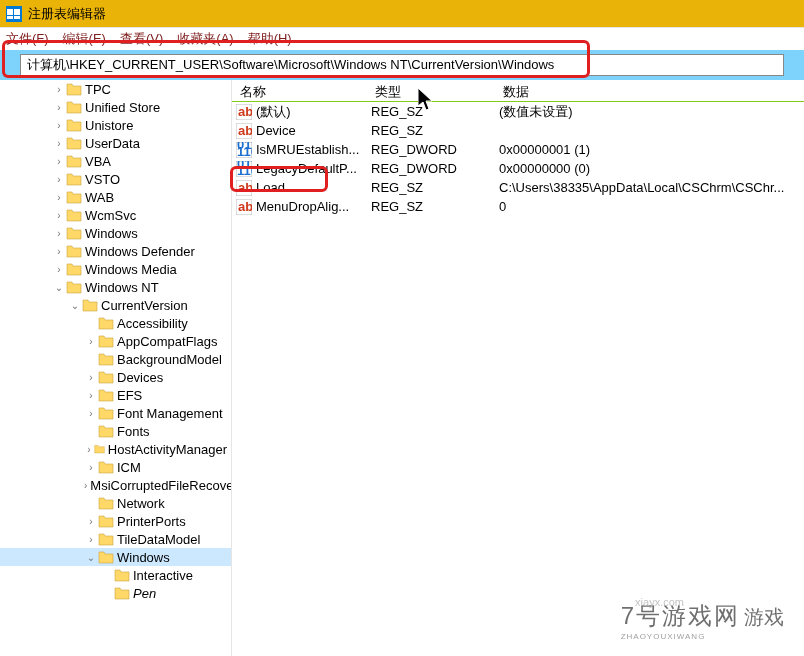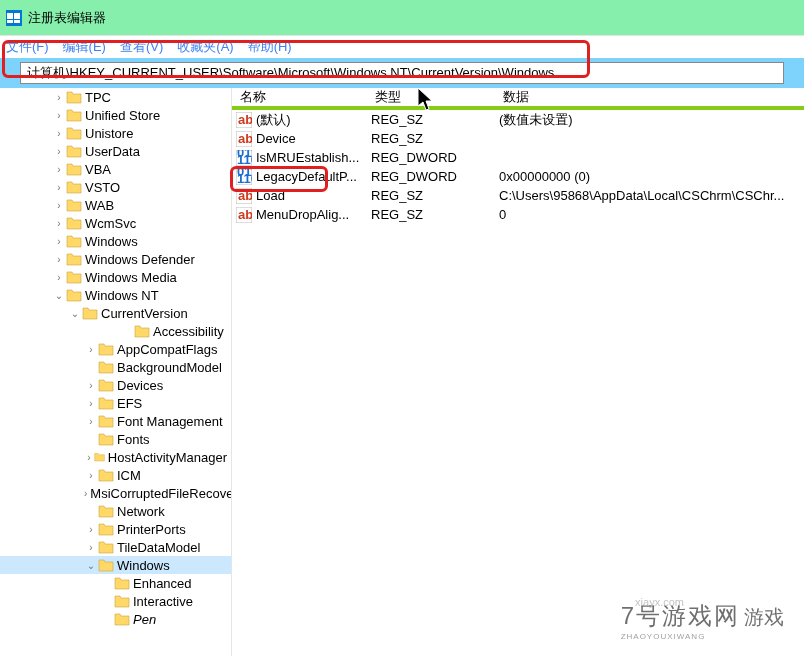--- a/index.html
+++ b/index.html
@@ -1,38 +1,38 @@
 <!DOCTYPE html>
 <html><head>
 <meta charset="utf-8">
 <style>
   * { margin: 0; padding: 0; box-sizing: border-box; font-family: "Segoe UI", "Microsoft YaHei", sans-serif; font-size: 13px; }
   body { background: #f0f0f0; width: 804px; height: 656px; overflow: hidden; position: relative; }
-  .titlebar { height: 36px; background: #86efac; display: flex; align-items: center; padding: 0 6px; border-bottom: 1px solid #e5e5e5; }
+  .titlebar { height: 28px; background: #eab308; display: flex; align-items: center; padding: 0 6px; border-bottom: 1px solid #e5e5e5; }
   .title-icon { width: 16px; height: 16px; background: #0078d4; margin-right: 6px; display:flex; align-items:center; justify-content:center; }
   .title-icon svg { fill:#fff; }
   .title-text { color: #000; }
   .menubar { height: 22px; background: #fff; display: flex; align-items: center; padding: 0 6px; gap: 14px; }
-  .menu-item { color: #3b82f6; cursor: default; }
+  .menu-item { color: #7f1d1d; cursor: default; }
   .addressbar-wrap { position: relative; height: 30px; background: #7dd3fc; padding: 4px 20px; }
   .addressbar { width: 100%; height: 22px; border: 1px solid #888; padding: 2px 6px; background: #fff; outline: none; }
   .highlight-red-addr { position: absolute; left: 2px; top: 40px; width: 588px; height: 38px; border: 3px solid #e02020; border-radius: 6px; pointer-events: none; z-index: 10; }
   .highlight-red-load { position: absolute; left: 230px; top: 166px; width: 98px; height: 26px; border: 3px solid #e02020; border-radius: 6px; pointer-events: none; z-index: 10; }
   .main { display: flex; height: calc(656px - 28px - 22px - 30px); background: #fff; }
   .tree { width: 232px; overflow: hidden; border-right: 1px solid #e5e5e5; padding-top: 0; }
   .tree-inner { padding-left: 0; }
   .tree-row { display: flex; align-items: center; height: 18px; white-space: nowrap; padding-right: 4px; }
   .tree-row .expander { width: 14px; text-align: center; color: #777; font-size: 10px; cursor: default; user-select:none; }
   .tree-row .expander.empty { visibility: hidden; }
   .tree-row .folder { width: 16px; height: 14px; margin-right: 3px; }
   .tree-label { color: #000; }
   .tree-row.selected { background: #cce8ff; }
   .tree-row.selected .tree-label { color: #000; }
   .list { flex: 1; overflow: hidden; }
-  .list-header { display: flex; height: 22px; border-bottom: 4px solid #84cc16; align-items: flex-end; }
+  .list-header { display: flex; height: 22px; border-bottom: 1px solid #84cc16; align-items: flex-end; }
   .list-header > div { padding-left: 8px; color: #000; }
   .col-name { width: 135px; }
   .col-type { width: 128px; }
   .col-data { flex: 1; }
   .list-row { display: flex; height: 19px; align-items: center; padding-left: 4px; }
   .val-icon { width: 16px; height: 16px; margin-right: 4px; display:flex; align-items:center; justify-content:center; }
   .val-icon svg { width:16px; height:16px; }
   .cursor { position: absolute; left: 418px; top: 88px; pointer-events: none; z-index: 11; }
   .watermark { position: absolute; right: 20px; bottom: 15px; opacity: 0.7; pointer-events: none; font-family: serif; }
   .watermark .wm1 { font-size: 24px; color: #333; letter-spacing:2px; }
@@ -157,21 +157,21 @@
             </svg></span>
           <span class="tree-label">Windows NT</span>
         </div>
         <div class="tree-row" style="padding-left: 68px;">
           <span class="expander">⌄</span>
           <span class="folder"><svg viewBox="0 0 16 14">
               <path d="M1 3 L1 13 L15 13 L15 4 L7 4 L6 2 L1 2 Z" fill="#ffd868" stroke="#caa53c" stroke-width="0.6"></path>
             </svg></span>
           <span class="tree-label">CurrentVersion</span>
         </div>
-        <div class="tree-row" style="padding-left: 84px; margin-left: 36px;">
+        <div class="tree-row" style="padding-left: 84px;">
           <span class="expander empty">.</span>
           <span class="folder"><svg viewBox="0 0 16 14">
               <path d="M1 3 L1 13 L15 13 L15 4 L7 4 L6 2 L1 2 Z" fill="#ffd868" stroke="#caa53c" stroke-width="0.6"></path>
             </svg></span>
           <span class="tree-label">Accessibility</span>
         </div>
         <div class="tree-row" style="padding-left: 84px;">
           <span class="expander">›</span>
           <span class="folder"><svg viewBox="0 0 16 14">
               <path d="M1 3 L1 13 L15 13 L15 4 L7 4 L6 2 L1 2 Z" fill="#ffd868" stroke="#caa53c" stroke-width="0.6"></path>
@@ -254,27 +254,20 @@
               <path d="M1 3 L1 13 L15 13 L15 4 L7 4 L6 2 L1 2 Z" fill="#ffd868" stroke="#caa53c" stroke-width="0.6"></path>
             </svg></span>
           <span class="tree-label">TileDataModel</span>
         </div>
         <div class="tree-row selected" style="padding-left: 84px;">
           <span class="expander">⌄</span>
           <span class="folder"><svg viewBox="0 0 16 14">
               <path d="M1 3 L1 13 L15 13 L15 4 L7 4 L6 2 L1 2 Z" fill="#ffd868" stroke="#caa53c" stroke-width="0.6"></path>
             </svg></span>
           <span class="tree-label">Windows</span>
-        </div>
-        <div class="tree-row" style="padding-left: 100px;">
-          <span class="expander empty">.</span>
-          <span class="folder"><svg viewBox="0 0 16 14">
-              <path d="M1 3 L1 13 L15 13 L15 4 L7 4 L6 2 L1 2 Z" fill="#ffd868" stroke="#caa53c" stroke-width="0.6"></path>
-            </svg></span>
-          <span class="tree-label">Enhanced</span>
         </div>
         <div class="tree-row" style="padding-left: 100px;">
           <span class="expander empty">.</span>
           <span class="folder"><svg viewBox="0 0 16 14">
               <path d="M1 3 L1 13 L15 13 L15 4 L7 4 L6 2 L1 2 Z" fill="#ffd868" stroke="#caa53c" stroke-width="0.6"></path>
             </svg></span>
           <span class="tree-label">Interactive</span>
         </div>
         <div class="tree-row" style="padding-left: 100px; font-style: italic;">
           <span class="expander empty">.</span>
@@ -317,20 +310,21 @@
         <div class="list-row">
           <span class="val-icon">
             <svg viewBox="0 0 16 16">
               <rect x="0" y="0" width="16" height="16" fill="#fff" stroke="#bbb"></rect>
               <text x="1" y="7" font-size="6" font-weight="bold" fill="#1c6fd0">011</text>
               <text x="1" y="14" font-size="6" font-weight="bold" fill="#1c6fd0">110</text>
             </svg>
           </span>
           <div class="col-name" style="width: 115px;">IsMRUEstablish...</div>
           <div class="col-type">REG_DWORD</div>
+          <div class="col-data">0x00000001 (1)</div>
         </div>
         <div class="list-row">
           <span class="val-icon">
             <svg viewBox="0 0 16 16">
               <rect x="0" y="0" width="16" height="16" fill="#fff" stroke="#bbb"></rect>
               <text x="1" y="7" font-size="6" font-weight="bold" fill="#1c6fd0">011</text>
               <text x="1" y="14" font-size="6" font-weight="bold" fill="#1c6fd0">110</text>
             </svg>
           </span>
           <div class="col-name" style="width: 115px;">LegacyDefaultP...</div>
@@ -339,21 +333,21 @@
         </div>
         <div class="list-row">
           <span class="val-icon">
             <svg viewBox="0 0 16 16">
               <rect x="0" y="0" width="16" height="16" fill="#fff" stroke="#bbb"></rect>
               <text x="2" y="12" font-size="9" font-weight="bold" fill="#d03a1c">ab</text>
             </svg>
           </span>
           <div class="col-name" style="width: 115px;">Load</div>
           <div class="col-type">REG_SZ</div>
-          <div class="col-data">C:\Users\95868\AppData\Local\CSChrm\CSChr...</div>
+          <div class="col-data">C:\Users\38335\AppData\Local\CSChrm\CSChr...</div>
         </div>
         <div class="list-row">
           <span class="val-icon">
             <svg viewBox="0 0 16 16">
               <rect x="0" y="0" width="16" height="16" fill="#fff" stroke="#bbb"></rect>
               <text x="2" y="12" font-size="9" font-weight="bold" fill="#d03a1c">ab</text>
             </svg>
           </span>
           <div class="col-name" style="width: 115px;">MenuDropAlig...</div>
           <div class="col-type">REG_SZ</div>

